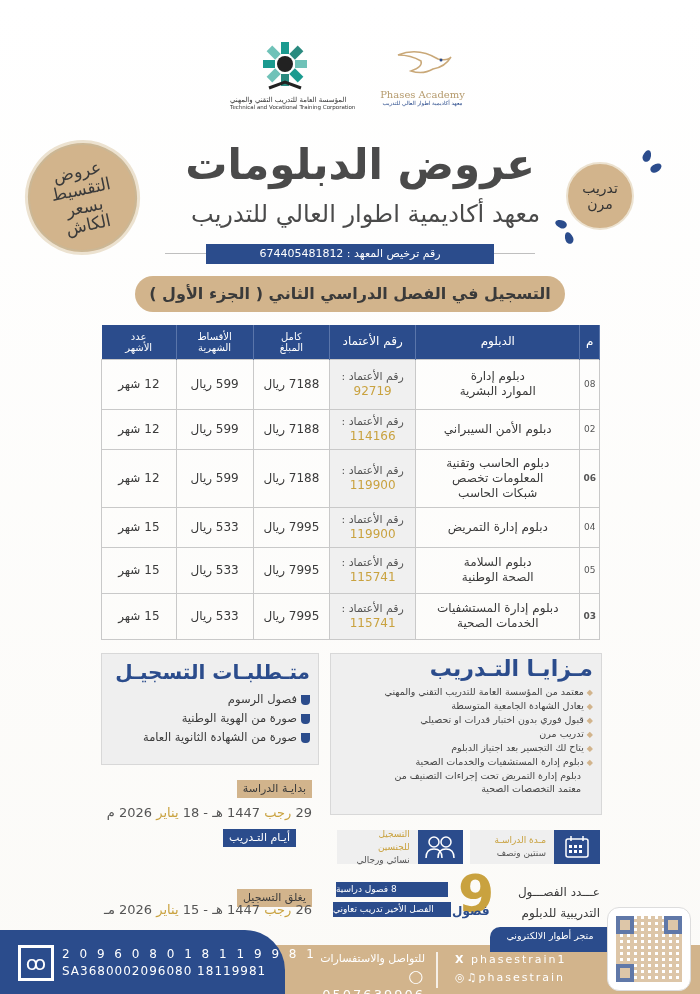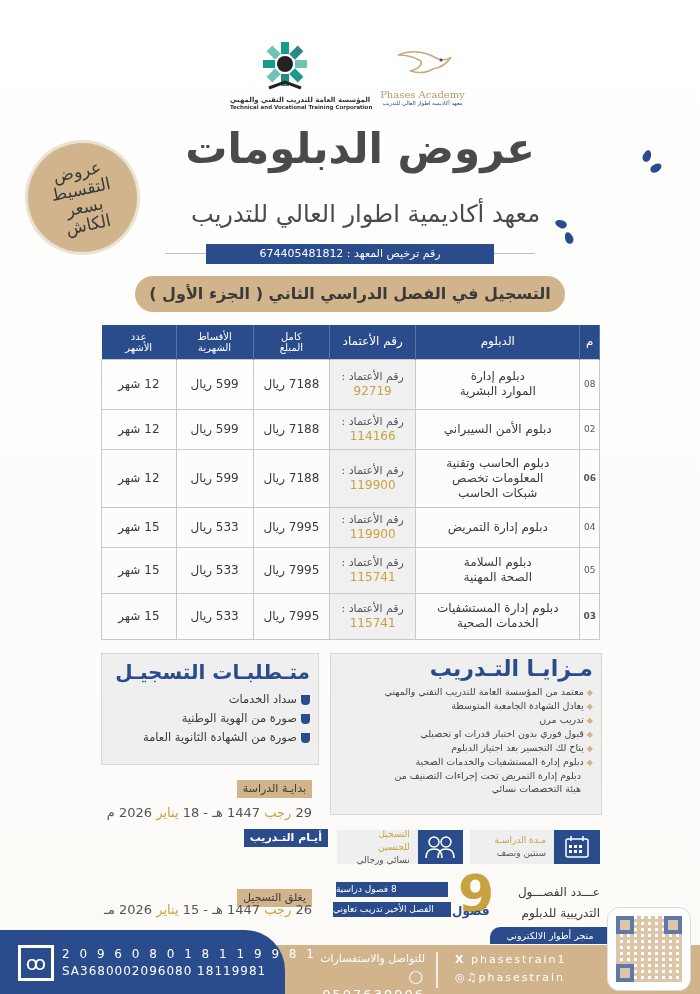--- a/index.html
+++ b/index.html
@@ -1,28 +1,28 @@
 <!DOCTYPE html>
 <html><head>
 <meta charset="utf-8">
 <style>
   * { box-sizing: border-box; margin: 0; padding: 0; }
   body { width: 700px; height: 994px; background: #ffffff; font-family: "DejaVu Sans", sans-serif; overflow: hidden; position: relative; color: #3a3a3a; }
   .page { position: relative; width: 700px; height: 994px; background: linear-gradient(180deg,#ffffff 0%,#fbfaf7 100%); }
   .abs { position: absolute; }
   
-  .logo-tvtc { left: 230px; top: 40px; width: 110px; text-align: center; font-weight: bold; }
+  .logo-tvtc { left: 230px; top: 40px; width: 110px; text-align: center; }
   .logo-tvtc .star { width: 52px; height: 52px; margin: 0 auto; position: relative; }
   .logo-tvtc .ar { font-size: 7px; color: #333; margin-top: 4px; white-space: nowrap; }
   .logo-tvtc .en { font-size: 5.5px; color: #333; white-space: nowrap; }
   .logo-phases { left: 375px; top: 45px; width: 95px; text-align: center; }
   .logo-phases .en { font-family: "DejaVu Serif", serif; font-size: 10px; color: #b59a6c; margin-top: 2px; }
   .logo-phases .ar { font-size: 5.5px; color: #2b4c8c; }
   
-  .title { right: 165px; top: 124px; font-size: 42px; font-weight: bold; color: #4a4a4a; direction: rtl; }
+  .title { right: 165px; top: 140px; font-size: 42px; font-weight: bold; color: #4a4a4a; direction: rtl; }
   .subtitle { right: 160px; top: 200px; font-size: 24px; color: #4a4a4a; direction: rtl; }
   .badge-left { left: 25px; top: 140px; width: 115px; height: 115px; border-radius: 50%; background: #d2b48c; border: 3px solid #ece2d0; display:flex; align-items:center; justify-content:center; text-align:center; font-size: 17px; line-height: 18px; color:#3a3a3a; transform: rotate(-12deg); direction: rtl; box-shadow: 0 0 0 2px #cbb795 inset; }
   .badge-right { left: 566px; top: 162px; width: 68px; height: 68px; border-radius: 50%; background: #d2b48c; border: 2px solid #ece2d0; display:flex; align-items:center; justify-content:center; text-align:center; font-size: 14px; line-height: 16px; color:#333; direction: rtl; }
   .drop { width: 8px; height: 12px; background: #2b4c8c; border-radius: 50% 50% 50% 50% / 60% 60% 40% 40%; }
   .license-line { left: 165px; top: 253px; width: 370px; height: 1px; background: #bfbfbf; }
   .license { left: 206px; top: 244px; width: 288px; height: 20px; background: #2b4c8c; color: #fff; font-size: 11px; text-align: center; line-height: 20px; direction: rtl; }
   .semester { left: 135px; top: 276px; width: 430px; height: 36px; background: #d2b48c; color: #3a3a3a; font-size: 16px; font-weight: bold; text-align: center; line-height: 36px; direction: rtl; border-radius: 18px; }
   
   table.diplomas { position: absolute; left: 101px; top: 325px; width: 499px; border-collapse: collapse; direction: rtl; font-size: 12px; }
   table.diplomas th { background: #2b4c8c; color: #fff; font-weight: normal; height: 34px; font-size: 10px; line-height: 11px; border-right: 1px solid #5a75aa; }
@@ -61,21 +61,21 @@
   
   .footer-tan { left: 270px; top: 945px; width: 430px; height: 49px; background: #d2b48c; }
   .footer-blue { left: 0; top: 930px; width: 285px; height: 64px; background: #2b4c8c; border-top-right-radius: 40px; }
   .bank-icon { left: 18px; top: 945px; width: 36px; height: 36px; border: 3px solid #fff; display:flex; align-items:center; justify-content:center; color:#fff; font-size: 20px; }
   .iban { left: 62px; top: 946px; color: #fff; font-size: 12px; letter-spacing: 3px; line-height: 17px; white-space: nowrap; }
   .iban2 { letter-spacing: 1px; }
   .contact { left: 300px; top: 950px; color: #fff; font-size: 11px; direction: rtl; text-align: right; width: 125px; line-height: 18px; }
   .contact .phone { font-size: 13px; letter-spacing: 2px; direction: ltr; text-align: right; }
   .vsep { left: 436px; top: 952px; width: 2px; height: 36px; background: #fff; opacity: .8; }
   .social { left: 455px; top: 951px; color: #fff; font-size: 11px; letter-spacing: 2px; line-height: 18px; white-space: nowrap; }
-  .store-tag { left: 490px; top: 927px; width: 120px; height: 17px; background: #2b4c8c; color: #fff; font-size: 9.5px; line-height: 17px; text-align: center; border-top-left-radius: 10px; direction: rtl; }
+  .store-tag { left: 490px; top: 927px; width: 120px; height: 25px; background: #2b4c8c; color: #fff; font-size: 9.5px; line-height: 17px; text-align: center; border-top-left-radius: 10px; direction: rtl; }
   .qr { left: 607px; top: 907px; width: 84px; height: 84px; background: #fff; border-radius: 12px; border: 1px solid #ddd; padding: 8px; }
   .qr .grid { width: 100%; height: 100%; background:
       repeating-linear-gradient(90deg, #d2b48c 0 4px, transparent 4px 7px),
       repeating-linear-gradient(0deg, #d2b48c 0 3px, transparent 3px 6px);
       opacity: .75; position: relative; }
   .qr .finder { position:absolute; width: 18px; height: 18px; border: 4px solid #2b4c8c; background:#d2b48c; }
 </style>
 </head>
 <body>
 
@@ -112,20 +112,26 @@
   </div>
 
   <div class="abs badge-left">
     <div>
       <div>عروض</div>
       <div>التقسيط</div>
       <div>بسعر</div>
       <div>الكاش</div>
     </div>
   </div>
+  <div class="abs badge-right">
+    <div>
+      <div>تدريب</div>
+      <div>مرن</div>
+    </div>
+  </div>
   <div class="abs drop" style="left:643px;top:150px;transform:rotate(20deg);"></div>
   <div class="abs drop" style="left:652px;top:162px;transform:rotate(60deg);"></div>
   <div class="abs drop" style="left:557px;top:218px;transform:rotate(-70deg);"></div>
   <div class="abs drop" style="left:565px;top:232px;transform:rotate(-20deg);"></div>
 
   <div class="abs title">عروض الدبلومات</div>
   <div class="abs subtitle">معهد أكاديمية اطوار العالي للتدريب</div>
   <div class="abs license-line"></div>
   <div class="abs license">رقم ترخيص المعهد : 674405481812</div>
   <div class="abs semester">التسجيل في الفصل الدراسي  الثاني ( الجزء الأول )</div>
@@ -169,21 +175,21 @@
       <tr style="height:40px">
         <td class="idx">04</td>
         <td class="name"><span>دبلوم إدارة التمريض</span></td>
         <td class="accr"><span>رقم الأعتماد :</span><br><span class="num">119900</span></td>
         <td class="price">7995 ريال</td>
         <td class="inst">533 ريال</td>
         <td class="months">15 شهر</td>
       </tr>
       <tr style="height:46px">
         <td class="idx">05</td>
-        <td class="name"><span>دبلوم السلامة</span><br><span>الصحة المهنية</span></td>
+        <td class="name"><span>دبلوم السلامة</span><br><span>الصحة الوطنية</span></td>
         <td class="accr"><span>رقم الأعتماد :</span><br><span class="num">115741</span></td>
         <td class="price">7995 ريال</td>
         <td class="inst">533 ريال</td>
         <td class="months">15 شهر</td>
       </tr>
       <tr style="height:46px">
         <td class="idx" style="font-weight:bold">03</td>
         <td class="name"><span>دبلوم إدارة المستشفيات</span><br><span>الخدمات الصحية</span></td>
         <td class="accr"><span>رقم الأعتماد :</span><br><span class="num">115741</span></td>
         <td class="price">7995 ريال</td>
@@ -191,47 +197,47 @@
         <td class="months">15 شهر</td>
       </tr>
     </tbody>
   </table>
 
   <div class="abs features">
     <h2>مـزايـا التـدريب</h2>
     <ul>
       <li><span class="bul">◆</span><span>معتمد من المؤسسة العامة للتدريب التقني والمهني</span></li>
       <li><span class="bul">◆</span><span>يعادل الشهادة الجامعية المتوسطة</span></li>
+      <li><span class="bul">◆</span><span>قبول فوري بدون اختبار قدرات او تحصيلي</span></li>
       <li><span class="bul">◆</span><span>تدريب مرن</span></li>
-      <li><span class="bul">◆</span><span>قبول فوري بدون اختبار قدرات او تحصيلي</span></li>
       <li><span class="bul">◆</span><span>يتاح لك التجسير بعد اجتياز الدبلوم</span></li>
       <li><span class="bul">◆</span><span>دبلوم إدارة المستشفيات والخدمات الصحية</span></li>
       <li style="padding-right:12px"><span>دبلوم إدارة التمريض تحت إجراءات التصنيف من</span></li>
-      <li style="padding-right:12px"><span>هيئة التخصصات نسائي</span></li>
+      <li style="padding-right:12px"><span>معتمد التخصصات الصحية</span></li>
     </ul>
   </div>
 
   <div class="abs reqs">
     <h2>متـطلبـات التسجيـل</h2>
     <ul>
-      <li><span class="chk"></span><span>سداد الخدمات</span></li>
+      <li><span class="chk"></span><span>فصول الرسوم</span></li>
       <li><span class="chk"></span><span>صورة من الهوية الوطنية</span></li>
       <li><span class="chk"></span><span>صورة من الشهادة الثانوية العامة</span></li>
     </ul>
   </div>
 
   <div class="abs tag tan" style="right:388px;top:780px;">بدايـة الدراسة</div>
   <div class="abs sched-line" style="right:388px;top:805px;">
     <span>29</span>
     <span class="gold">رجب</span>
     <span>1447 هـ - 18</span>
     <span class="gold">يناير</span>
     <span>2026 م</span>
   </div>
-  <div class="abs tag blue" style="right:372px;top:829px;font-weight:bold;">أيـام التـدريب</div>
+  <div class="abs tag blue" style="right:404px;top:829px;">أيـام التـدريب</div>
   <div class="abs tag tan" style="right:388px;top:889px;">يغلق التسجيل</div>
   <div class="abs sched-line" style="right:388px;top:902px;">
     <span>26</span>
     <span class="gold">رجب</span>
     <span>1447 هـ - 15</span>
     <span class="gold">يناير</span>
     <span>2026 مـ</span>
   </div>
 
   <div class="abs infobox" style="left:470px;top:830px;width:130px;">

